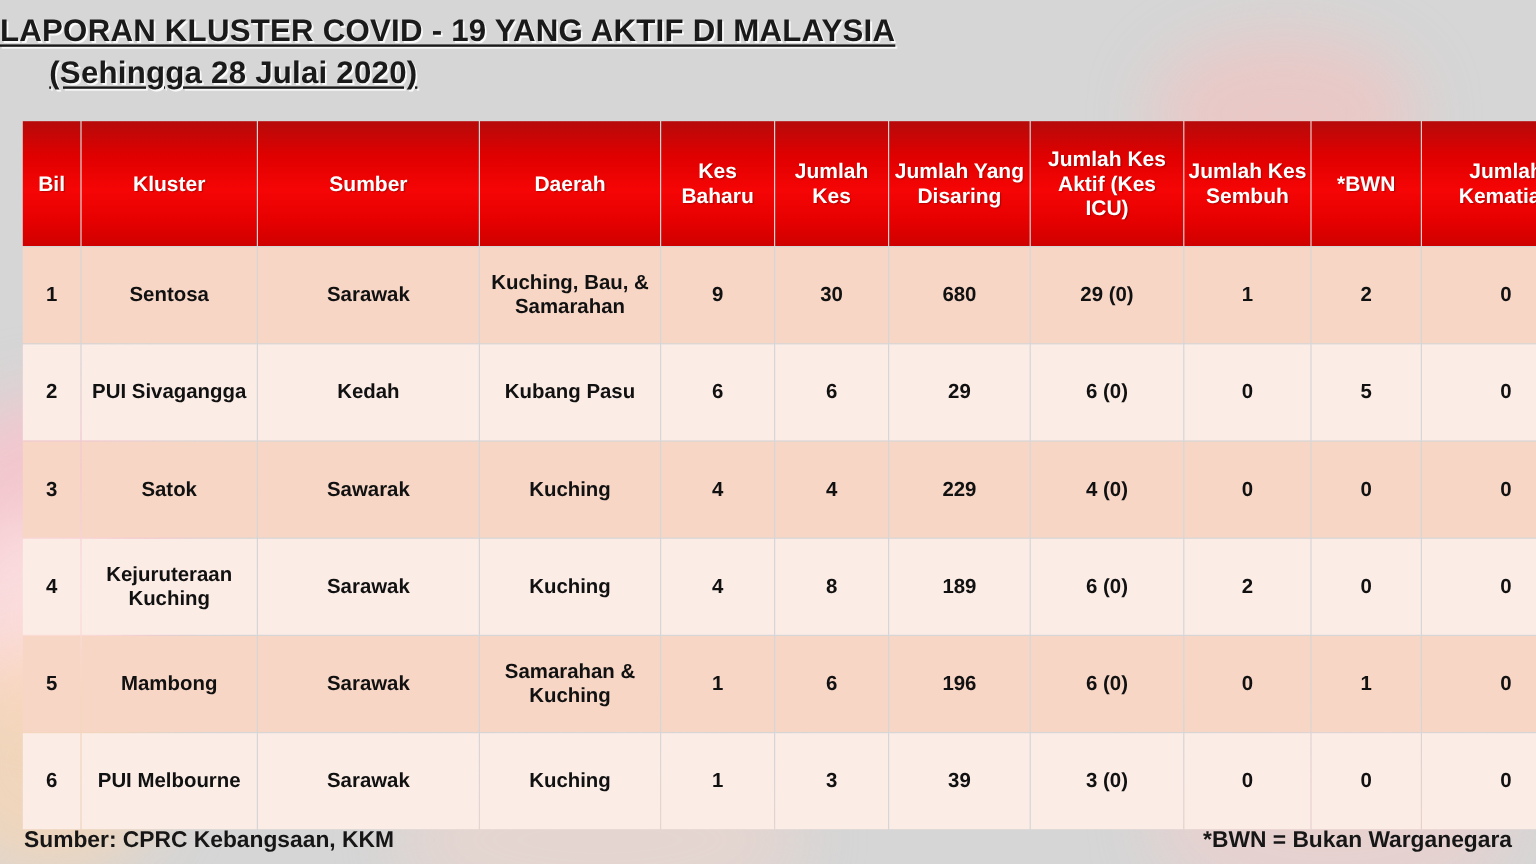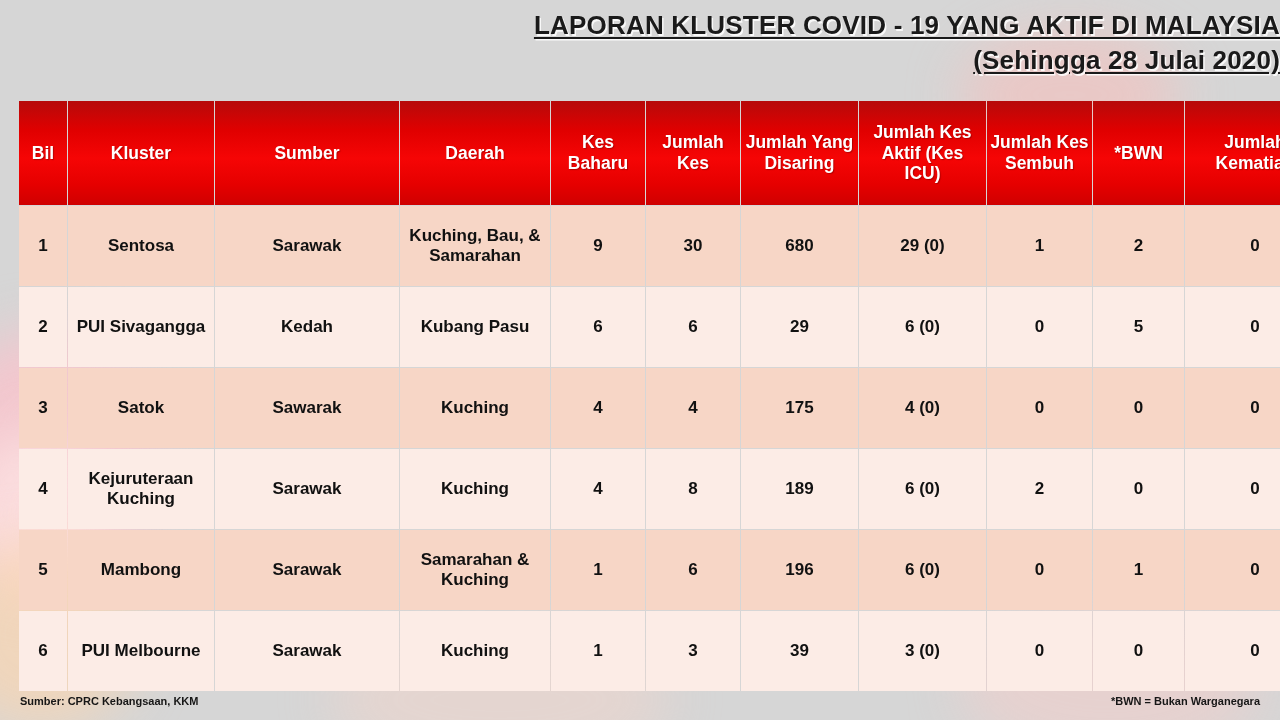--- a/index.html
+++ b/index.html
@@ -64,21 +64,21 @@
   #page {
     position: relative;
     z-index: 2;
     width: 1280px;
     height: 720px;
   }
 
   
   #title-block {
     padding-top: 8px;
-    text-align: right;
+    text-align: left;
   }
   .title-line {
     font-size: 26px;
     font-weight: bold;
     color: #1a1a1a;
     letter-spacing: 0.2px;
     line-height: 1.36;
     text-decoration: underline;
     text-underline-offset: 3px;
     text-shadow: 1.5px 1.5px 0 rgba(255,255,255,0.85);
@@ -151,21 +151,21 @@
     left: 0;
     bottom: 0;
     width: 1280px;
     height: 38px;
     display: flex;
     align-items: center;
     justify-content: space-between;
     padding: 0 20px;
   }
   .footer-text {
-    font-size: 11px;
+    font-size: 19px;
     font-weight: bold;
     color: #161616;
   }
 </style>
 </head>
 <body>
 
 <div id="bg-layer">
   <div class="blob blob-left-pink"></div>
   <div class="blob blob-left-rose"></div>
@@ -240,21 +240,21 @@
           <td>5</td>
           <td>0</td>
         </tr>
         <tr class="row-dark">
           <td>3</td>
           <td>Satok</td>
           <td>Sawarak</td>
           <td>Kuching</td>
           <td>4</td>
           <td>4</td>
-          <td>175</td>
+          <td>229</td>
           <td>4 (0)</td>
           <td>0</td>
           <td>0</td>
           <td>0</td>
         </tr>
         <tr class="row-light">
           <td>4</td>
           <td>Kejuruteraan Kuching</td>
           <td>Sarawak</td>
           <td>Kuching</td>

